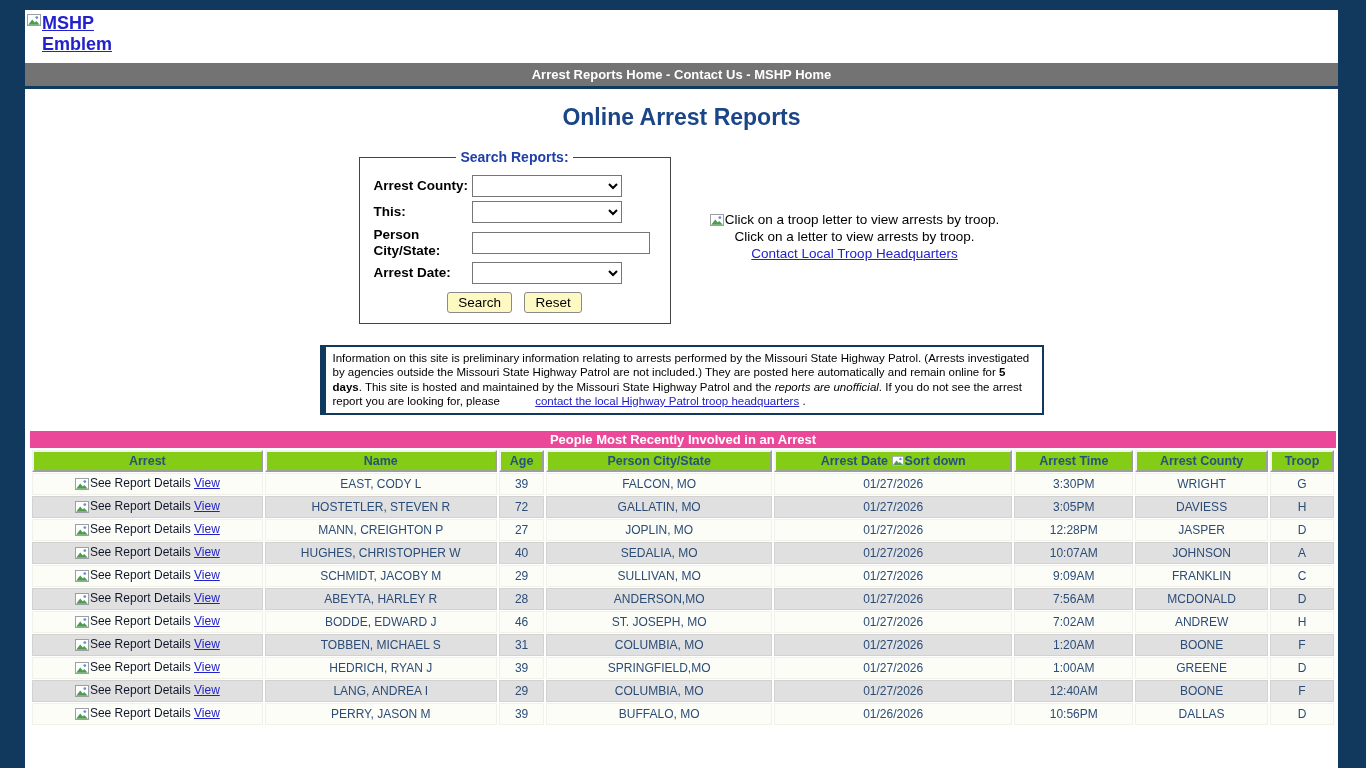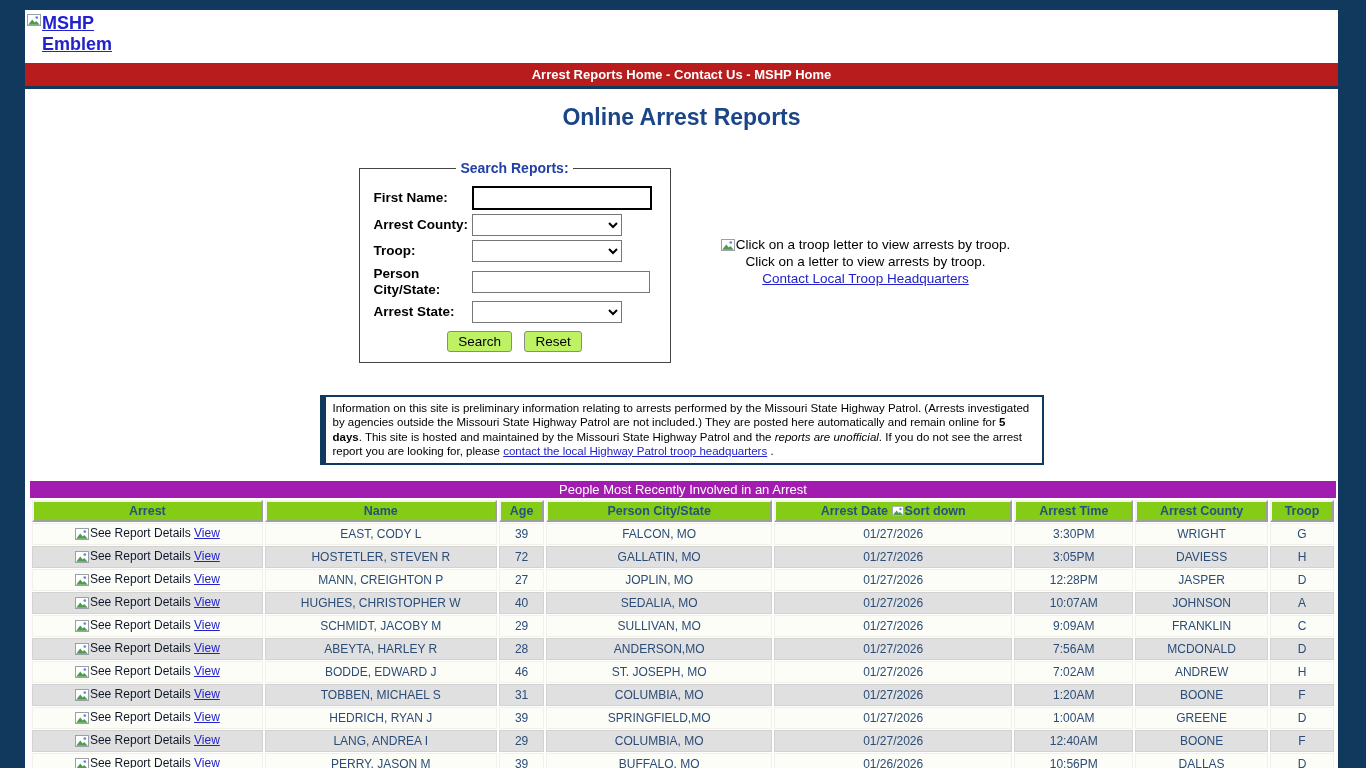--- a/index.html
+++ b/index.html
@@ -6,51 +6,51 @@
   body { background:#11395E; font-family:"Liberation Sans", sans-serif; }
   .page { margin:10px 28px 0 25px; background:#ffffff; height:758px; overflow:hidden; position:relative; }
 
   
   .emblem-band { height:50px; padding-top:3px; }
   .emblem-wrap { display:flex; align-items:flex-start; margin-left:2px; width:160px; }
   .emblem-wrap a { color:#2222CC; font-weight:bold; font-size:18px; text-decoration:underline; width:110px; line-height:1.15; display:inline-block; }
   .bimg { display:inline-block; vertical-align:middle; line-height:0; }
 
   
-  .navbar { background:#b91c1c; border-bottom:3px solid #11395E; text-align:center; padding:2px 0 3px; }
+  .navbar { background:#737373; border-bottom:3px solid #11395E; text-align:center; padding:2px 0 3px; }
   .navbar a { color:#ffffff; font-weight:bold; font-size:13px; text-decoration:none; }
   .navbar .sep { color:#ffffff; font-weight:bold; font-size:13px; white-space:pre; }
 
   
   h1.page-title { text-align:center; color:#1A4586; font-size:23px; margin:15px 0 13px; }
 
   
   .search-row { display:flex; justify-content:center; align-items:center; gap:24px; }
-  fieldset.search-box { width:298px; border:1px solid #444; padding:6px 6px 10px; margin:16px; }
+  fieldset.search-box { width:298px; border:1px solid #444; padding:6px 6px 10px; margin:5px; }
   fieldset.search-box legend { margin:0 auto; padding:0 4px; color:#2040A8; font-weight:bold; font-size:14px; }
   .frow { display:flex; align-items:center; margin:4px 0; }
   .frow .flabel { width:106px; text-align:left; font-weight:bold; font-size:13.5px; color:#000; line-height:1.15; padding-left:8px; box-sizing:border-box; }
   .frow .fctrl { flex:1; }
   .frow input[type="text"] { width:172px; height:18px; border:1px solid #767676; font-size:13px; }
   .frow input.focused { border:2px solid #000; }
   .frow select { width:150px; height:22px; border:1px solid #767676; font-size:13px; background:#fff; }
   .btn-row { text-align:center; margin-top:8px; }
-  .btn-row button { font-size:13.5px; padding:2px 10px; margin:0 4px; background:#bef264; border:1px solid #8a8a8a; border-radius:3px; color:#000; }
+  .btn-row button { font-size:13.5px; padding:2px 10px; margin:0 4px; background:#fef9c3; border:1px solid #8a8a8a; border-radius:3px; color:#000; }
 
   .troop-panel { text-align:center; font-size:13.5px; color:#000; width:310px; }
   .troop-panel .line { margin:2px 0; }
   .troop-panel a { color:#2222CC; text-decoration:underline; }
 
   
   .notice { width:702px; margin:16px auto 0; border:2px solid #11395E; border-left-width:6px; padding:4px 7px; font-size:11.5px; line-height:1.25; color:#000; white-space:pre-wrap; }
-  .notice a { color:#2222CC; text-decoration:underline; }
+  .notice a { color:#2222CC; text-decoration:underline;margin-left:32px; }
 
   
   .table-wrap { margin:16px 2px 0 5px; }
-  .table-title { background:#a21caf; color:#fff; font-weight:normal; font-size:13px; text-align:center; height:17px; line-height:17px; }
+  .table-title { background:#ec4899; color:#fff; font-weight:bold; font-size:13px; text-align:center; height:17px; line-height:17px; }
   table.arrests { width:100%; border-collapse:separate; border-spacing:2px 1px; table-layout:fixed; margin-top:1px; }
   table.arrests th { background:#84cc16; color:#27517E; font-weight:bold; font-size:12.5px; border:2px outset #f2f2f2; padding:1px 2px; height:16px; }
   table.arrests td { text-align:center; color:#2B4C77; font-size:12px; padding:1px 2px; height:18px; overflow:hidden; white-space:nowrap; }
   tr.odd td  { background:#FDFDF8; border:1px solid #f1f1ea; }
   tr.even td { background:#E0E0E0; border:1px solid #d2d2d2; }
   td.arrest-cell { text-align:center; }
   .arrest-cell .alt { color:#0f172a; }
   .arrest-cell a { color:#2222CC; text-decoration:underline; }
 </style>
 </head>
@@ -84,37 +84,33 @@
   </div>
 
   <h1 class="page-title">Online Arrest Reports</h1>
 
   <div class="search-row">
 
     <fieldset class="search-box">
       <legend>Search Reports:</legend>
 
       <div class="frow">
-        <span class="flabel">First Name:</span>
-        <span class="fctrl"><input type="text" class="focused" value="" style=""></span>
-      </div>
-      <div class="frow">
         <span class="flabel">Arrest County:</span>
         <span class="fctrl"><select><option></option></select></span>
       </div>
       <div class="frow">
-        <span class="flabel">Troop:</span>
+        <span class="flabel">This:</span>
         <span class="fctrl"><select><option></option></select></span>
       </div>
       <div class="frow">
         <span class="flabel">Person City/State:</span>
         <span class="fctrl"><input type="text" value="" style=""></span>
       </div>
       <div class="frow">
-        <span class="flabel">Arrest State:</span>
+        <span class="flabel">Arrest Date:</span>
         <span class="fctrl"><select><option></option></select></span>
       </div>
 
       <div class="btn-row">
         <button>Search</button>
         <button>Reset</button>
       </div>
     </fieldset>
 
     <div class="troop-panel">

